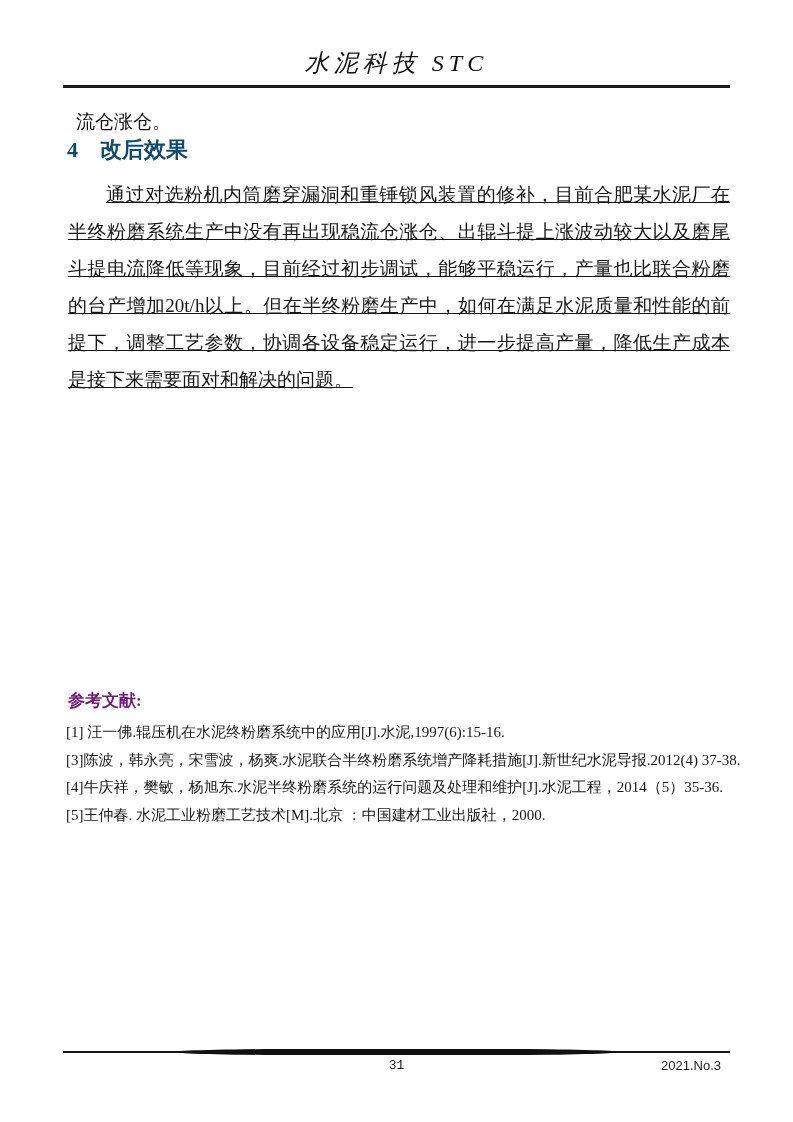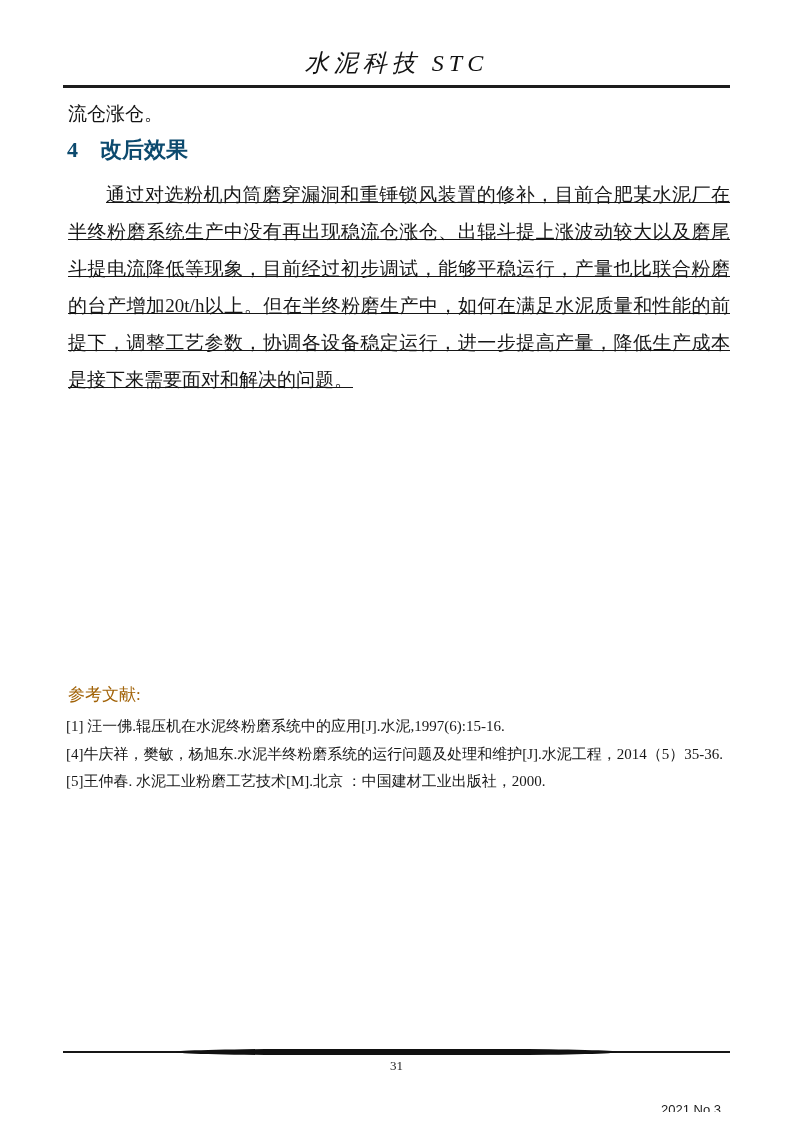--- a/index.html
+++ b/index.html
@@ -39,21 +39,21 @@
     background: #1c1c1c;
   }
   
   .carryover {
     position: absolute;
     top: 101px;
     left: 68px;
     width: 662px;
     font-size: 19px;
     line-height: 26px;
-    margin: 0;
+    margin: 8px;
   }
   .section-heading {
     position: absolute;
     top: 135px;
     left: 67px;
     margin: 0;
     font-size: 22px;
     font-weight: bold;
     color: #0c4a6e;
     font-family: "Liberation Sans", "DejaVu Sans", sans-serif;
@@ -77,23 +77,23 @@
   }
   
   .references {
     position: absolute;
     top: 673px;
     left: 66px;
     width: 672px;
   }
   .ref-heading {
     font-size: 17px;
-    font-weight: normal;
-    color: #a16207;
-    margin: 10px 0 7px 2px;
+    font-weight: bold;
+    color: #701a75;
+    margin: 16px 0 7px 2px;
     font-family: "Liberation Serif", "DejaVu Serif", serif;
   }
   .ref-item {
     font-size: 15px;
     line-height: 27.5px;
     white-space: nowrap;
     color: #171717;
   }
   
   .footer-rule {
@@ -115,25 +115,25 @@
     border-radius: 50% / 100%;
   }
   .page-number {
     position: absolute;
     top: 1058px;
     left: 0;
     width: 100%;
     text-align: center;
     font-size: 13px;
     color: #1a1a1a;
-    font-family: Liberation Serif, serif;
+    font-family: Liberation Mono, monospace;
   }
   .issue-label {
     position: absolute;
-    top: 1102px;
+    top: 1058px;
     right: 72px;
     font-size: 13px;
     color: #1a1a1a;
     font-family: "Liberation Sans", "DejaVu Sans", sans-serif;
   }
 </style>
 </head>
 <body>
 
 <div class="page">
@@ -145,20 +145,21 @@
 
   <h2 class="section-heading">
     <span class="sec-num">4</span><span>改后效果</span>
   </h2>
 
   <p class="body-paragraph">通过对选粉机内筒磨穿漏洞和重锤锁风装置的修补，目前合肥某水泥厂在半终粉磨系统生产中没有再出现稳流仓涨仓、出辊斗提上涨波动较大以及磨尾斗提电流降低等现象，目前经过初步调试，能够平稳运行，产量也比联合粉磨的台产增加20t/h以上。但在半终粉磨生产中，如何在满足水泥质量和性能的前提下，调整工艺参数，协调各设备稳定运行，进一步提高产量，降低生产成本是接下来需要面对和解决的问题。</p>
 
   <div class="references">
     <div class="ref-heading">参考文献:</div>
     <div class="ref-item">[1] 汪一佛.辊压机在水泥终粉磨系统中的应用[J].水泥,1997(6):15-16.</div>
+    <div class="ref-item">[3]陈波，韩永亮，宋雪波，杨爽.水泥联合半终粉磨系统增产降耗措施[J].新世纪水泥导报.2012(4) 37-38.</div>
     <div class="ref-item">[4]牛庆祥，樊敏，杨旭东.水泥半终粉磨系统的运行问题及处理和维护[J].水泥工程，2014（5）35-36.</div>
     <div class="ref-item">[5]王仲春. 水泥工业粉磨工艺技术[M].北京 ：中国建材工业出版社，2000.</div>
   </div>
 
   <div class="footer-rule"></div>
   <div class="page-number">31</div>
   <div class="issue-label">2021.No.3</div>
 
 </div>
 

